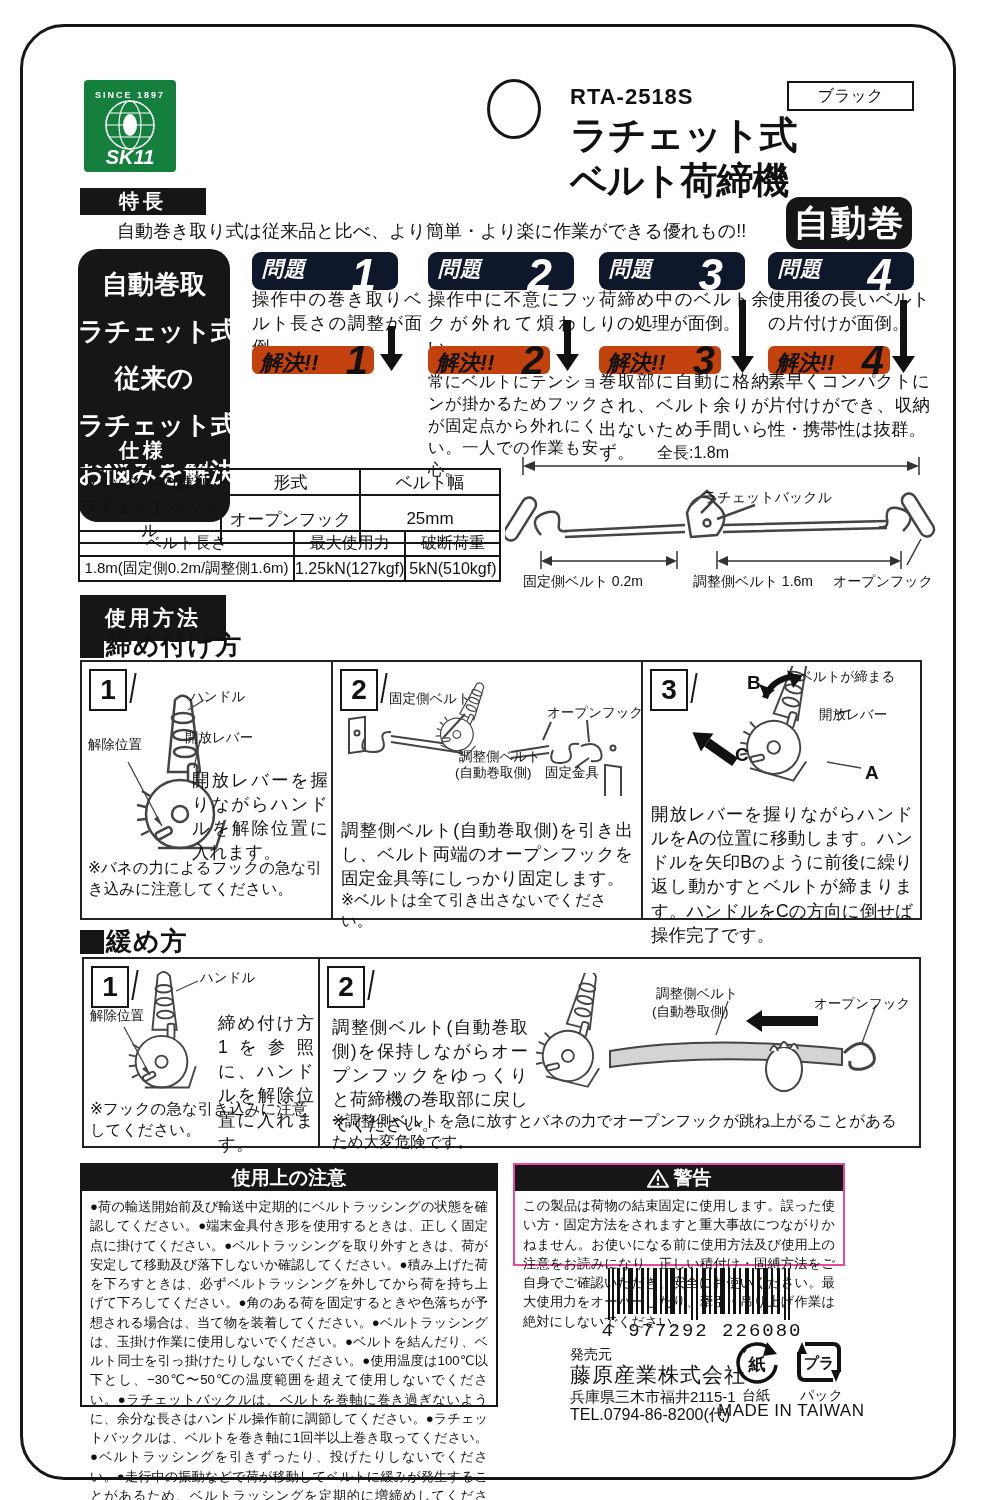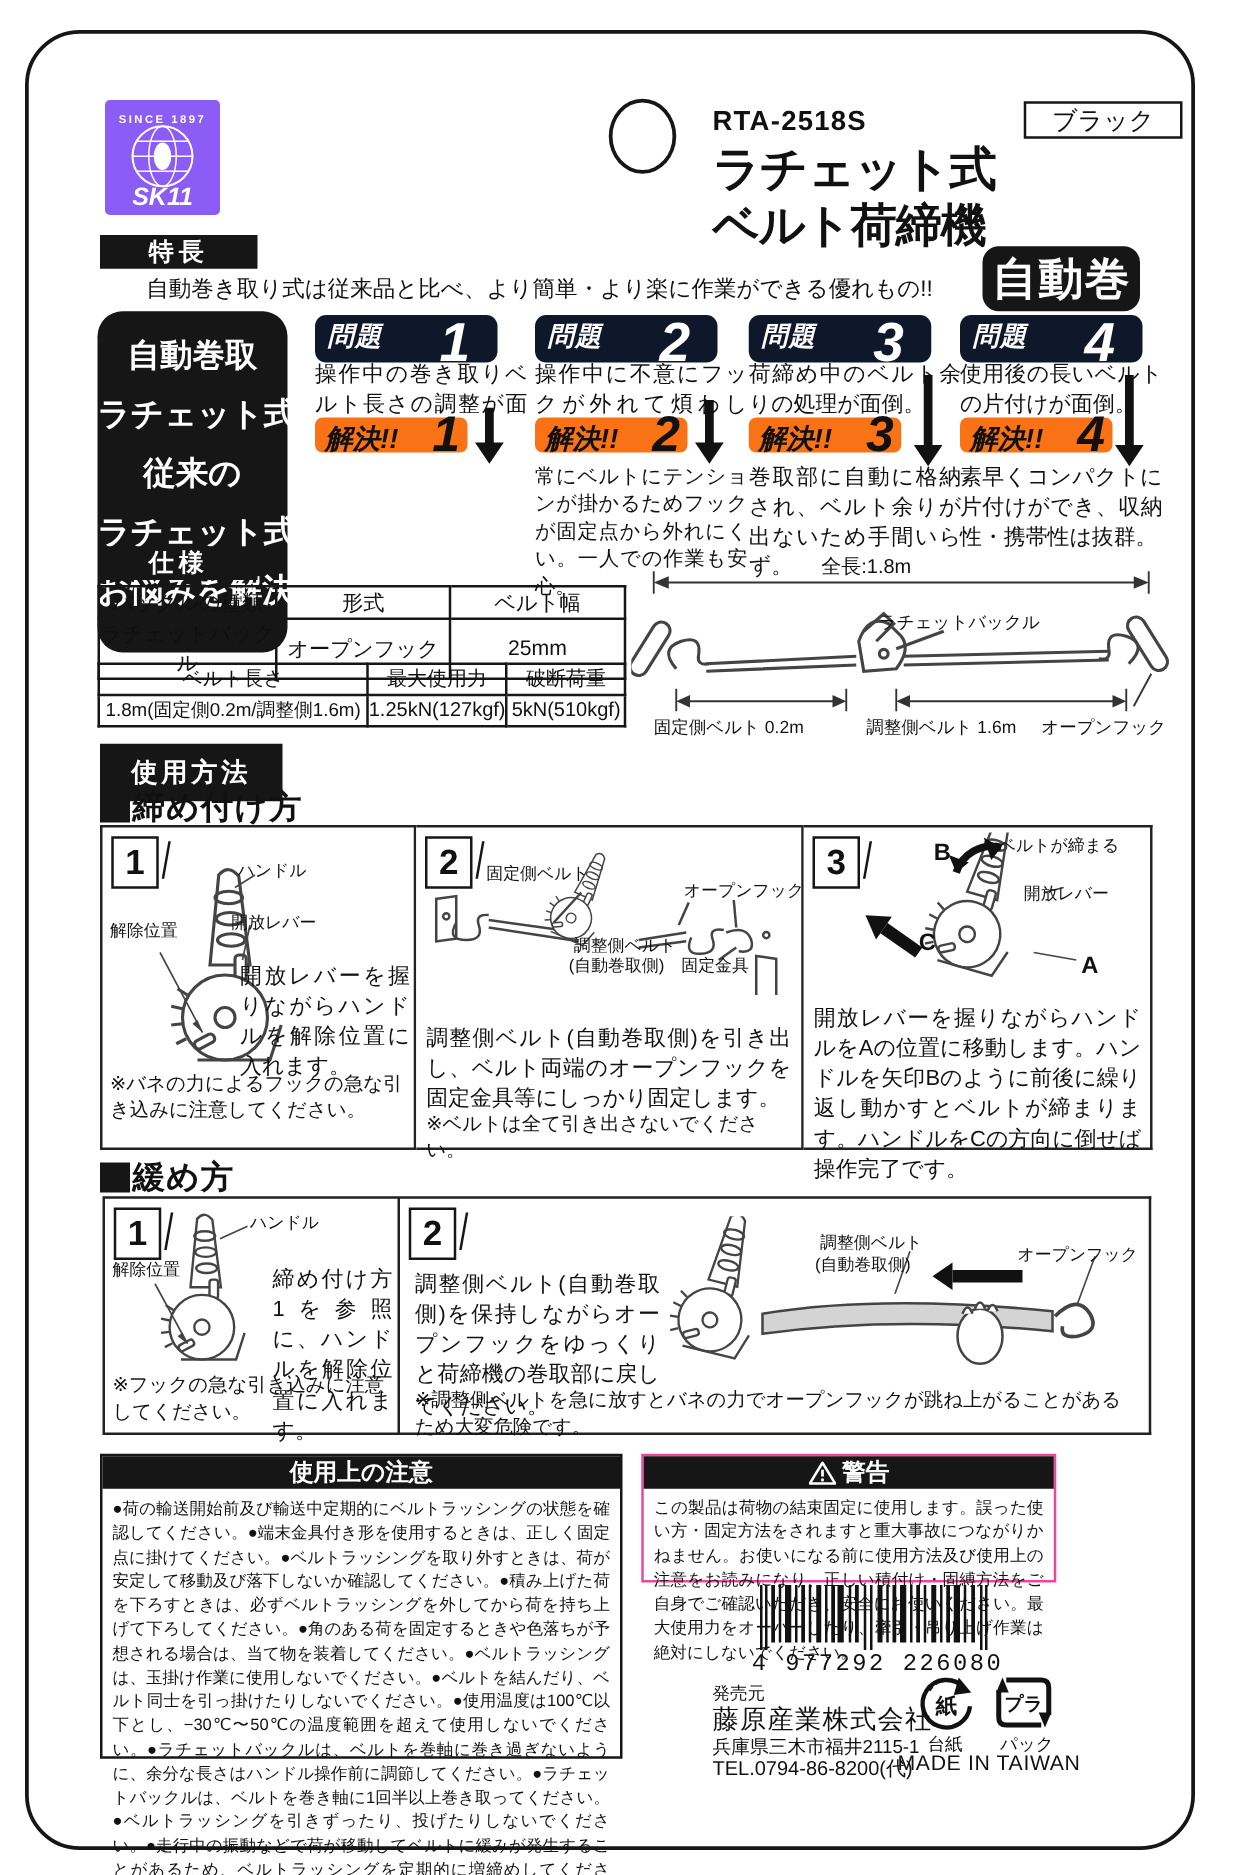--- a/index.html
+++ b/index.html
@@ -1,40 +1,40 @@
 <!DOCTYPE html>
 <html><head>
 <meta charset="utf-8">
 <style>
   html,body{margin:0;padding:0;background:#fff;}
   .page{position:relative;width:990px;height:1500px;background:#fff;overflow:hidden;
         font-family:"Liberation Sans","DejaVu Sans",sans-serif;color:#111;}
   .abs{position:absolute;}
   .card{left:20px;top:24px;width:930px;height:1450px;border:3px solid #161616;border-radius:44px;background:#fff;}
   
-  .logo{left:84px;top:80px;width:92px;height:92px;background:#8b5cf6;border-radius:4px;}
+  .logo{left:84px;top:80px;width:92px;height:92px;background:#15803d;border-radius:4px;}
   .hole{left:487px;top:79px;width:48px;height:54px;border:3px solid #161616;border-radius:50%;background:#fff;}
   .model{left:570px;top:84px;font-size:22px;letter-spacing:1px;font-weight:bold;}
-  .colorbox{left:787px;top:81px;width:123px;height:26px;border:2px solid #161616;display:flex;align-items:center;justify-content:center;font-size:20px;margin-left:32px;}
+  .colorbox{left:787px;top:81px;width:123px;height:26px;border:2px solid #161616;display:flex;align-items:center;justify-content:center;font-size:16px;}
   .title1{left:570px;top:110px;font-size:38px;font-weight:900;letter-spacing:-1px;}
   .title2{left:570px;top:156px;font-size:37px;font-weight:900;letter-spacing:-1px;}
   .autobadge{left:786px;top:157px;width:126px;height:52px;background:#161616;border-radius:13px;display:flex;align-items:center;justify-content:center;color:#fff;font-size:36px;font-weight:900;letter-spacing:1px;margin-top:40px;}
   .secbar{background:#161616;color:#fff;font-weight:bold;display:flex;align-items:center;justify-content:center;}
   .tokucho{left:80px;top:188px;width:126px;height:27px;font-size:20px;letter-spacing:4px;}
   .intro{left:84px;top:219px;font-size:18px;font-weight:500;margin-left:33px;}
   
   .solvebox{left:78px;top:249px;width:152px;height:273px;background:#161616;border-radius:20px;color:#fff;text-align:center;padding-top:12px;box-sizing:border-box;}
   .solve-line{display:block;font-size:26px;font-weight:900;line-height:47px;letter-spacing:0px;white-space:nowrap;}
   .pcol{top:250px;width:170px;height:274px;}
   .pcol.c0{left:252px;} .pcol.c1{left:428px;} .pcol.c2{left:599px;} .pcol.c3{left:768px;width:162px;}
   .plabel{position:absolute;left:0;top:2px;width:146px;height:38px;background:#0f172a;border-radius:9px;color:#fff;}
   .plabel .w{position:absolute;left:10px;top:3px;font-size:21px;font-weight:900;font-style:italic;letter-spacing:1px;}
   .plabel .n{position:absolute;right:22px;bottom:-3px;font-size:44px;line-height:36px;font-weight:900;font-style:italic;}
   .ptext{position:absolute;left:0;top:38px;width:100%;font-size:17.5px;line-height:1.36;font-weight:500;text-align:justify;}
-  .slabel{position:absolute;left:0;top:84px;width:122px;height:28px;background:#f97316;border-radius:6px;}
+  .slabel{position:absolute;left:0;top:96px;width:122px;height:28px;background:#c2410c;border-radius:6px;}
   .slabel .w{position:absolute;left:8px;top:2px;font-size:22px;font-weight:900;font-style:italic;color:#111;}
   .slabel .n{position:absolute;right:6px;bottom:-2px;font-size:40px;line-height:32px;font-weight:900;font-style:italic;color:#111;}
   .stext{position:absolute;left:0;top:120px;width:100%;font-size:17.5px;line-height:1.36;font-weight:500;text-align:justify;}
   .arrow-dn{position:absolute;}
   
   .shiyo{left:80px;top:437px;width:126px;height:27px;font-size:20px;letter-spacing:4px;}
   table.spec{border-collapse:collapse;position:absolute;}
   table.spec td{border:2px solid #161616;text-align:center;vertical-align:middle;padding:0;}
   .t1{left:78px;top:468px;}
   .t1 td{height:24px;font-size:17px;}

